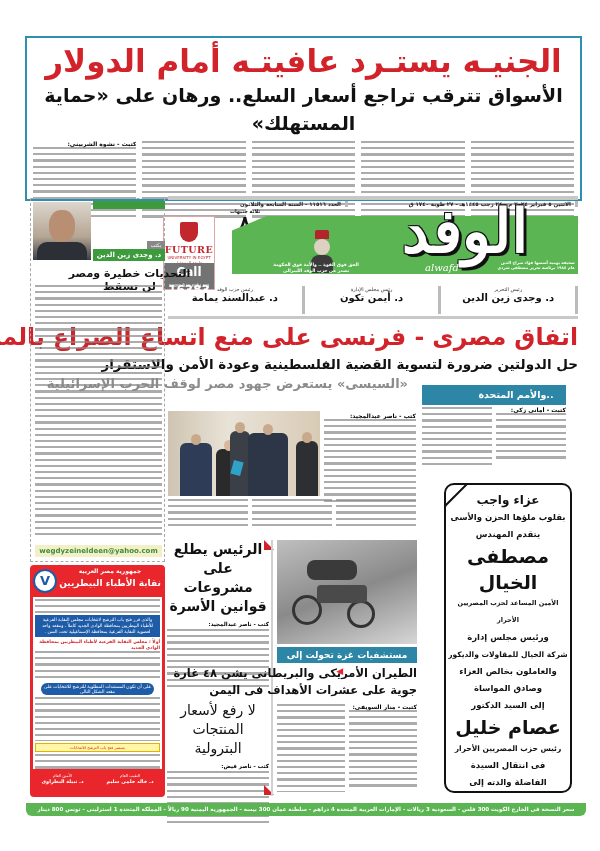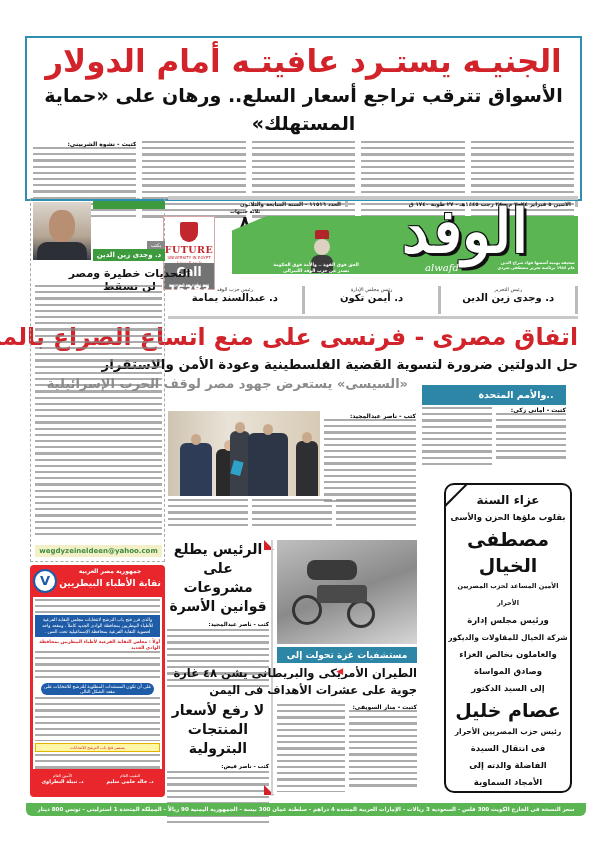--- a/index.html
+++ b/index.html
@@ -91,21 +91,21 @@
   .vet-pill { background: #1e5ca8; color: #fff; font-size: 4.5px; border-radius: 6px; text-align: center; margin: 2px 6px; padding: 1px; }
   .vet-yellow { background: #fff6a8; border: 1px solid #e2b400; color: #d2232a; font-size: 4px; padding: 1px; margin: 2px 0; text-align: center; }
   .vet-sign { display: flex; flex-direction: row-reverse; justify-content: space-around; color: #fff; font-size: 5px; text-align: center; padding-top: 4px; font-weight: bold; }
   .vet-sign div span { display: block; font-size: 4px; font-weight: normal; }
 
   
   .mid-col { position: absolute; left: 167px; top: 540px; width: 102px; height: 258px; }
   .mid-h1 { font-size: 14px; font-weight: bold; color: #111; text-align: center; line-height: 19px; margin-top: 0; }
   .mid-by { font-size: 5.5px; font-weight: bold; margin-top: 5px; text-align: right; }
   .mid-body { height: 62px; margin-top: 2px; }
-  .mid-h2 { font-size: 14px; font-weight: bold; color: #111; text-align: center; line-height: 19px; margin-top: 10px; }
+  .mid-h2 { font-size: 14px; font-weight: normal; color: #111; text-align: center; line-height: 19px; margin-top: 10px; }
   .mid-body2 { height: 52px; margin-top: 2px; }
   .red-corner1 { position: absolute; left: 264px; top: 540px; width: 0; height: 0; border-top: 0 solid transparent; border-bottom: 10px solid transparent; border-right: 10px solid #d2232a; transform: rotate(180deg); }
   .red-corner2 { position: absolute; left: 264px; top: 785px; width: 0; height: 0; border-left: 10px solid #d2232a; border-top: 10px solid transparent; }
   .divline { position: absolute; left: 271px; top: 540px; width: 2px; height: 256px; background: #d0d0d0; }
 
   .photo2 { position: absolute; left: 277px; top: 540px; width: 140px; height: 104px; background: linear-gradient(160deg, #bfbfbf 0%, #8a8a8a 50%, #d7d7d7 100%); overflow: hidden; }
   .gaza-bar { position: absolute; left: 277px; top: 647px; width: 140px; height: 16px; background: #2e86a6; color: #fff; font-size: 9px; font-weight: bold; line-height: 16px; text-align: center; }
   .yemen-h { position: absolute; left: 277px; top: 665px; width: 140px; text-align: center; font-size: 11.5px; font-weight: bold; color: #111; line-height: 17px; white-space: nowrap; }
   .yemen-body { position: absolute; left: 277px; top: 704px; width: 140px; height: 90px; display: flex; flex-direction: row-reverse; gap: 4px; }
 
@@ -228,22 +228,23 @@
       <b>كتبت - أمانى زكى:</b>
       <span class="filler" style="height:50px;"></span>
     </div>
   <div class="col">
       <span class="filler" style="height:58px;"></span>
     </div>
 </div>
 
 <div class="condo rtl" style="left:444px;top:483px;">
   <div style="height:6px;"></div>
-  <div class="l m">عزاء السنة</div>
+  <div class="l m">عزاء واجب</div>
   <div class="l">بقلوب ملؤها الحزن والأسى</div>
+  <div class="l">يتقدم المهندس</div>
   <div class="l big">مصطفى الخيال</div>
   <div class="l" style="font-size:6.5px;">الأمين المساعد لحزب المصريين الأحرار</div>
   <div class="l">ورئيس مجلس إدارة</div>
   <div class="l" style="font-size:7.5px;">شركة الخيال للمقاولات والديكور</div>
   <div class="l">والعاملون بخالص العزاء</div>
   <div class="l">وصادق المواساة</div>
   <div class="l">إلى السيد الدكتور</div>
   <div class="l big">عصام خليل</div>
   <div class="l" style="font-size:7.5px;">رئيس حزب المصريين الأحرار</div>
   <div class="l">فى انتقال السيدة</div>

